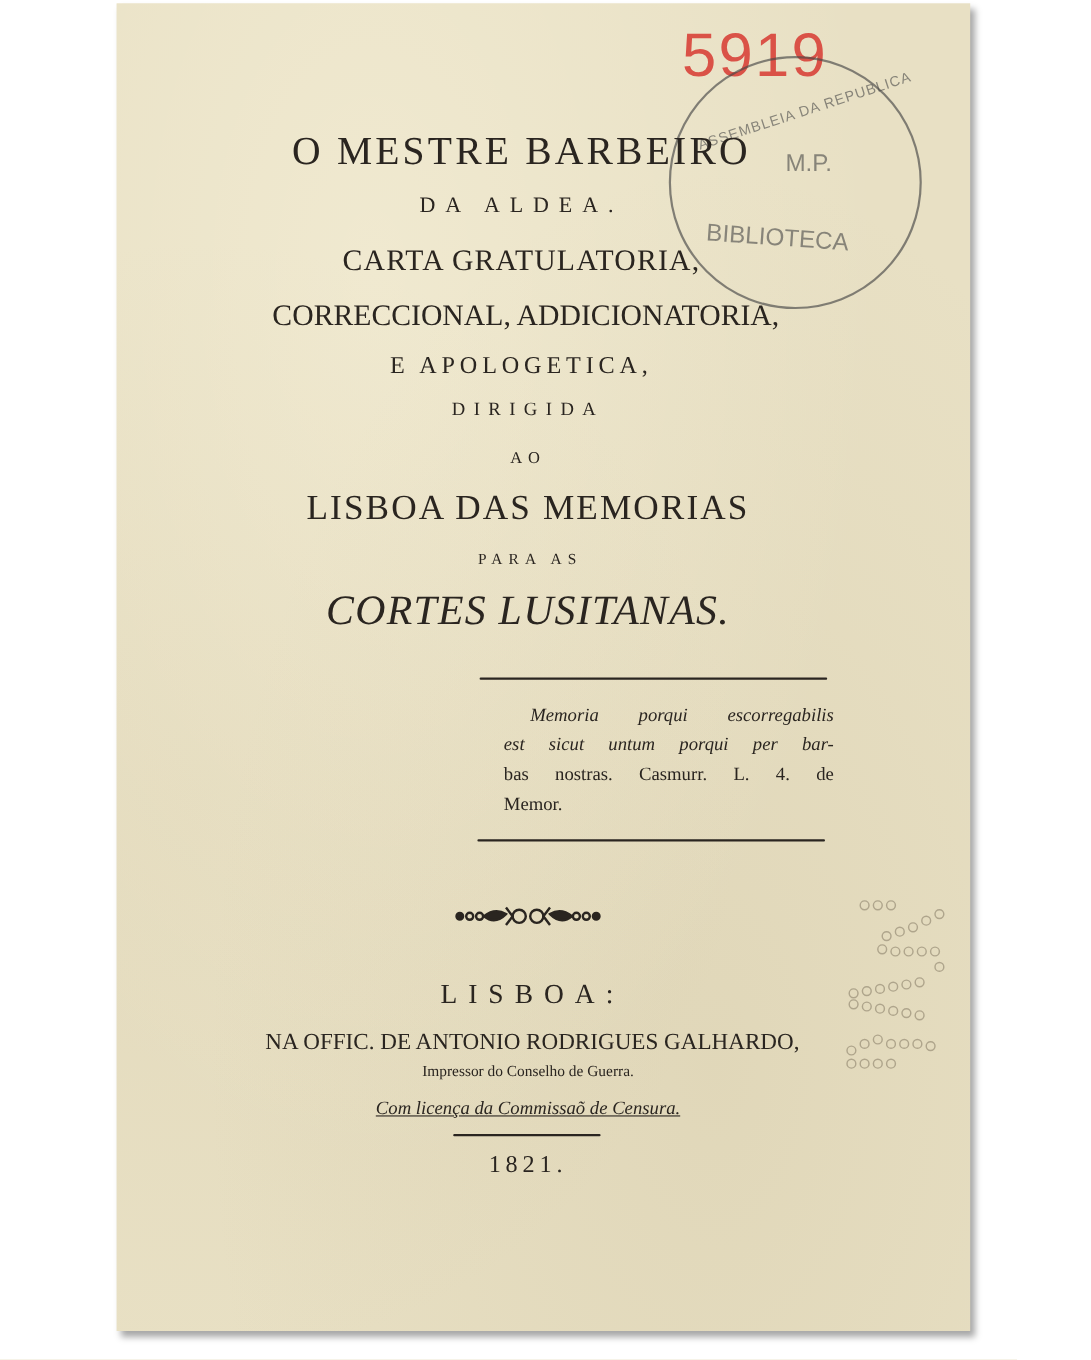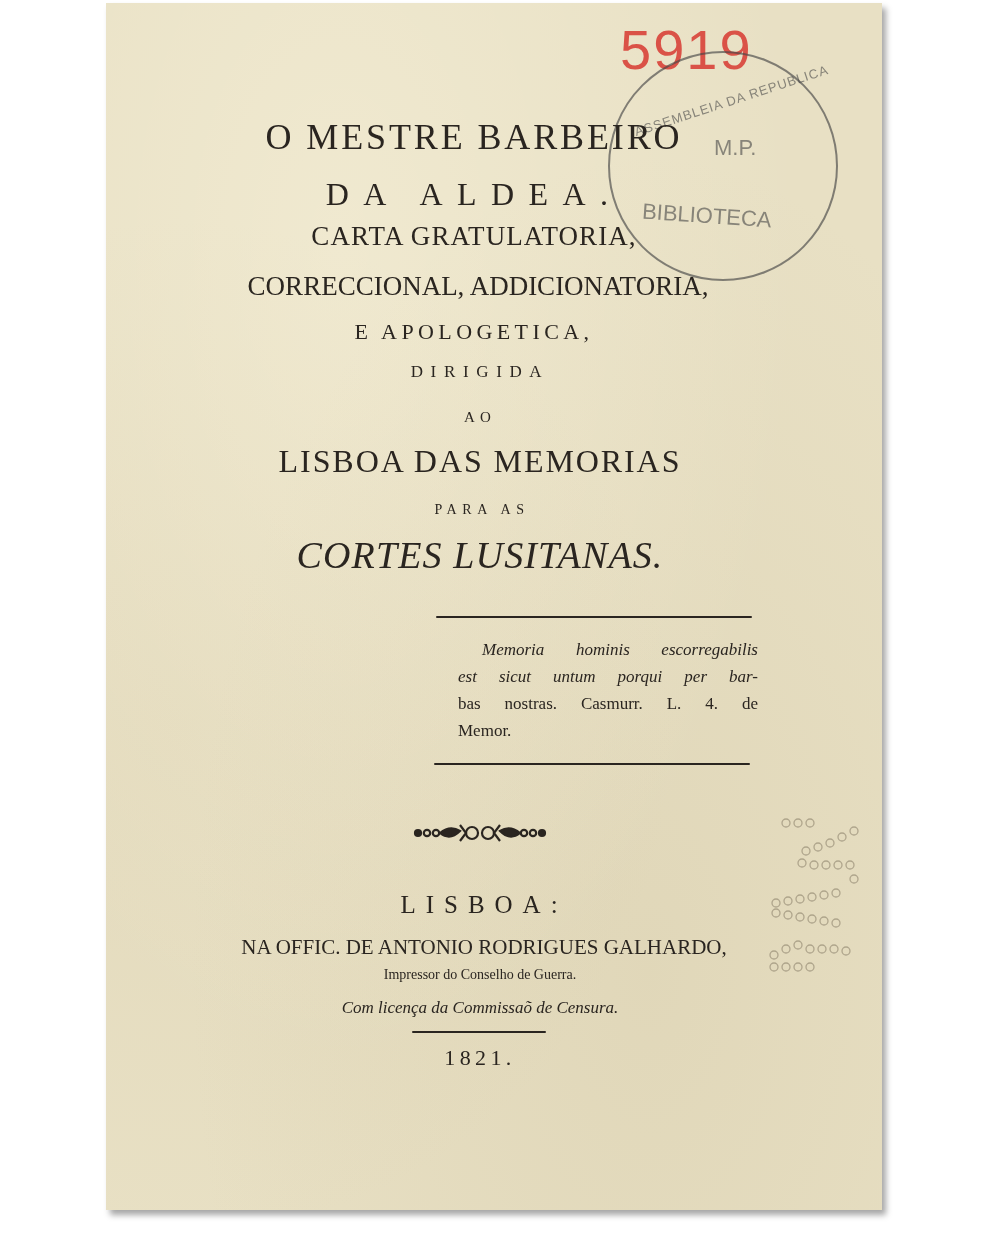--- a/index.html
+++ b/index.html
@@ -51,34 +51,34 @@
 
   <div class="catno">5919</div>
 
   <div class="stamp">
     <span class="stamp-text" style="left:20px; top:40px; font-size:13px; letter-spacing:1px; transform:rotate(-18deg);">ASSEMBLEIA DA REPUBLICA</span>
     <span class="stamp-text" style="left:104px; top:82px; font-size:22px;">M.P.</span>
     <span class="stamp-text" style="left:32px; top:150px; font-size:22px; transform:rotate(4deg);">BIBLIOTECA</span>
   </div>
 
   <div class="ln" style="top:113px; font-size:36px; letter-spacing:0.08em; left:-20px;">O MESTRE BARBEIRO</div>
-  <div class="ln spaced" style="top:173px; font-size:32px; letter-spacing:0.45em; left:-20px;">DA ALDEA.</div>
+  <div class="ln spaced" style="top:173px; font-size:20px; letter-spacing:0.45em; left:-20px;">DA ALDEA.</div>
   <div class="ln" style="top:218px; font-size:27px; letter-spacing:0.04em; left:-20px;">CARTA GRATULATORIA,</div>
   <div class="ln" style="top:268px; font-size:27px; left:-16px;">CORRECCIONAL, ADDICIONATORIA,</div>
   <div class="ln spaced" style="top:316px; font-size:22px; letter-spacing:0.2em; left:-20px;">E APOLOGETICA,</div>
   <div class="ln spaced" style="top:359px; font-size:17px; letter-spacing:0.45em; left:-14px;">DIRIGIDA</div>
   <div class="ln spaced" style="top:406px; font-size:15px; letter-spacing:0.35em; left:-14px;">AO</div>
   <div class="ln" style="top:440px; font-size:32px; letter-spacing:0.06em; left:-14px;">LISBOA DAS MEMORIAS</div>
   <div class="ln spaced" style="top:499px; font-size:14px; letter-spacing:0.4em; left:-12px;">PARA AS</div>
   <div class="ln italic" style="top:530px; font-size:38px; letter-spacing:0.03em; left:-14px;">CORTES LUSITANAS.</div>
 
   <div class="rule" style="left:330px; top:613px; width:316px;"></div>
 
   <div class="quote">
-    <span class="l first italic">Memoria hominis escorregabilis</span>
+    <span class="l first italic">Memoria porqui escorregabilis</span>
     <span class="l italic">est sicut untum porqui per bar-</span>
     <span class="l">bas nostras. Casmurr. L. 4. de</span>
     <span class="l last">Memor.</span>
   </div>
 
   <div class="rule" style="left:328px; top:760px; width:316px;"></div>
 
   <svg class="ornament" width="140" height="24" viewBox="0 0 140 24">
     <g fill="none" stroke="#2a2520" stroke-width="2.2">
       <circle cx="8" cy="12" r="3" fill="#2a2520"></circle>
@@ -134,18 +134,18 @@
       <circle cx="8" cy="164" r="4"></circle>
         <circle cx="20" cy="164" r="4"></circle>
         <circle cx="32" cy="164" r="4"></circle>
         <circle cx="44" cy="164" r="4"></circle>
     </g>
   </svg>
 
   <div class="ln spaced" style="top:888px; font-size:25px; letter-spacing:0.4em; left:-10px;">LISBOA:</div>
   <div class="ln" style="top:932px; font-size:21px; left:-10px;">NA OFFIC. DE ANTONIO RODRIGUES GALHARDO,</div>
   <div class="ln" style="top:964px; font-size:14px; left:-14px;">Impressor do Conselho de Guerra.</div>
-  <div class="ln italic" style="top:995px; font-size:17px; left:-14px;">Com licença da Commissaõ de Censura.</div>
+  <div class="ln italic" style="top:995px; font-size:17px; left:-14px;text-decoration:underline;">Com licença da Commissaõ de Censura.</div>
 
   <div class="rule" style="left:306px; top:1028px; width:134px;"></div>
 
   <div class="ln spaced" style="top:1042px; font-size:22px; letter-spacing:0.2em; left:-14px;">1821.</div>
 </div>
 
 </body></html>

